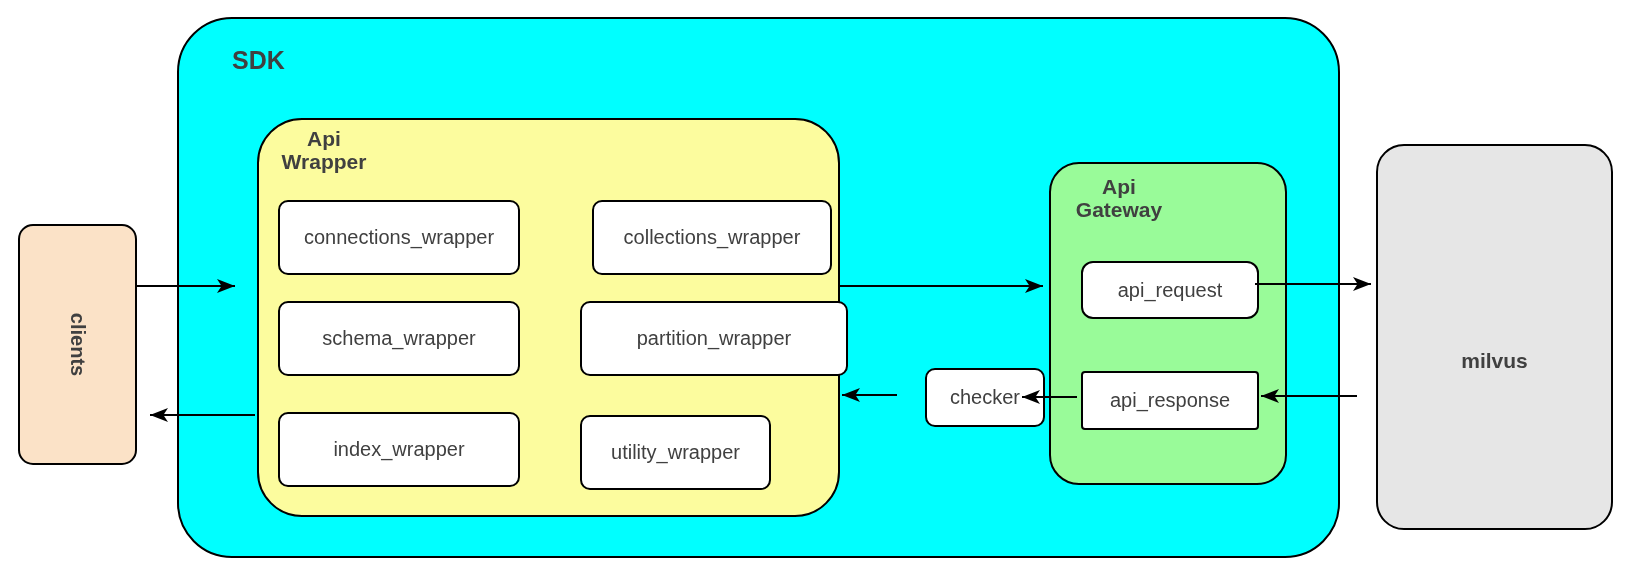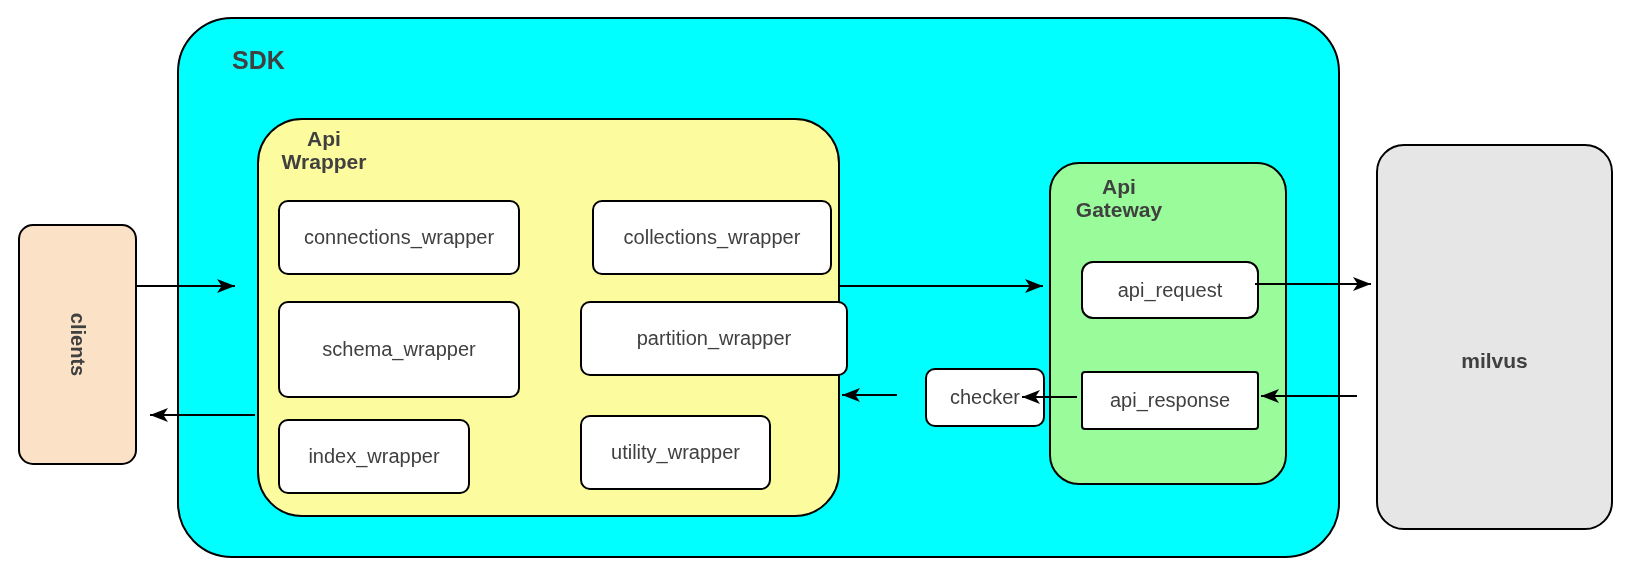--- a/index.html
+++ b/index.html
@@ -29,23 +29,23 @@
   .gateway-label { left: 0;  top: 11px; width: 136px; }
   .clients-label { font-size: 20px; font-weight: bold; transform: rotate(90deg); white-space: nowrap; }
   .milvus-label  { font-size: 21px; font-weight: bold; margin-top: 48px; }
 
   
   .pbox { position: absolute; box-sizing: border-box; background: var(--box-fill); border: 2px solid var(--line);
           border-radius: 10px; display: flex; align-items: center; justify-content: center;
           font-size: 20px; white-space: nowrap; }
   .b-connections { left: 19px;  top: 80px;  width: 242px; height: 75px; }
   .b-collections { left: 321px; top: 80px;  width: 240px; height: 75px; margin-left: 12px; }
-  .b-schema      { left: 19px;  top: 181px; width: 242px; height: 97px; }
+  .b-schema      { left: 19px;  top: 181px; width: 242px; height: 75px; }
   .b-partition   { left: 321px; top: 181px; width: 268px; height: 75px; }
-  .b-index       { left: 19px;  top: 299px; width: 192px; height: 75px; }
+  .b-index       { left: 19px;  top: 292px; width: 242px; height: 75px; }
   .b-utility     { left: 321px; top: 295px; width: 191px; height: 75px; }
 
   .checker     { left: 720px; top: 349px; width: 120px; height: 59px; border-radius: 10px; margin-left: 26px; }
   .b-request   { left: 30px; top: 97px;  width: 178px; height: 58px; border-radius: 12px; }
   .b-response  { left: 30px; top: 207px; width: 178px; height: 59px; border-radius: 4px; }
 
   .edges { position: absolute; left: 0; top: 0; width: 1634px; height: 574px; pointer-events: none; }
   .edges line { stroke: var(--line); stroke-width: 2; }
   .edges .head { fill: var(--line); }
 </style>

